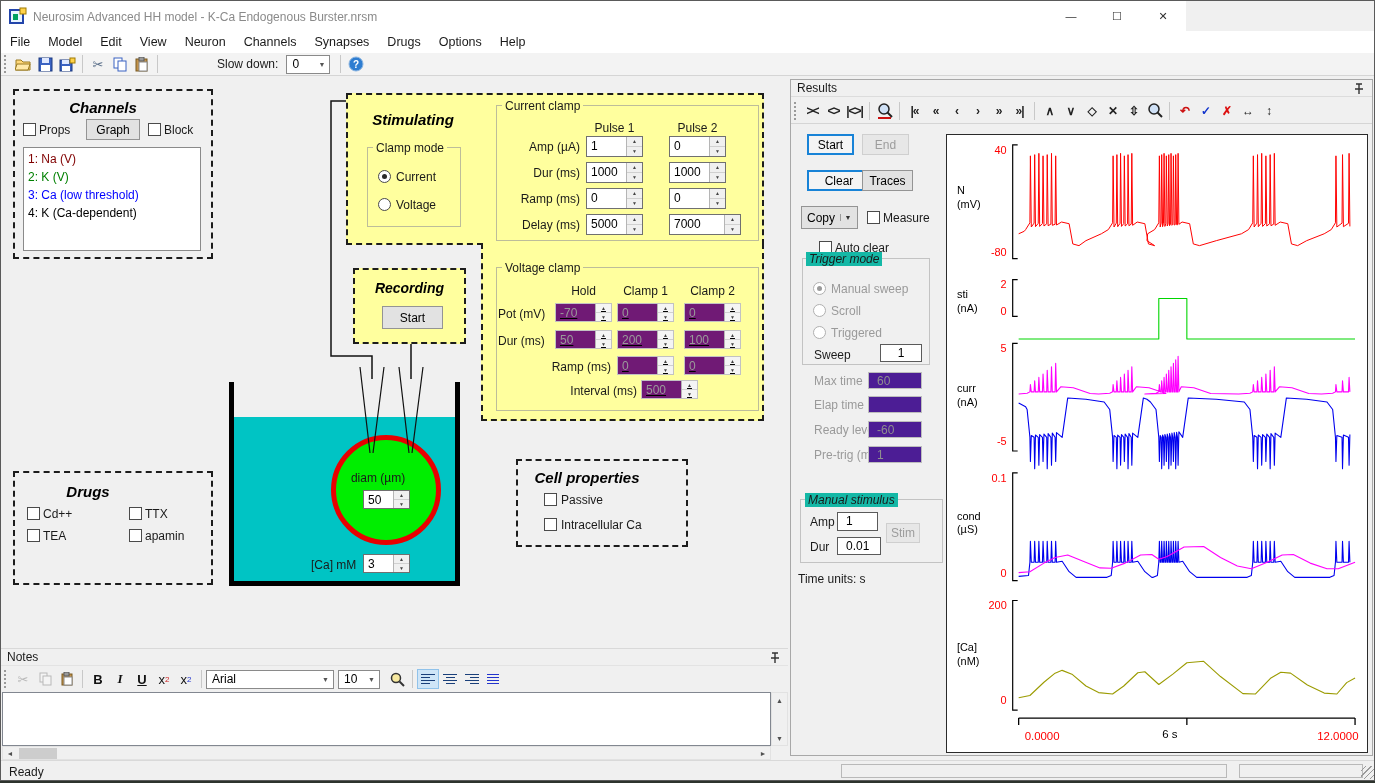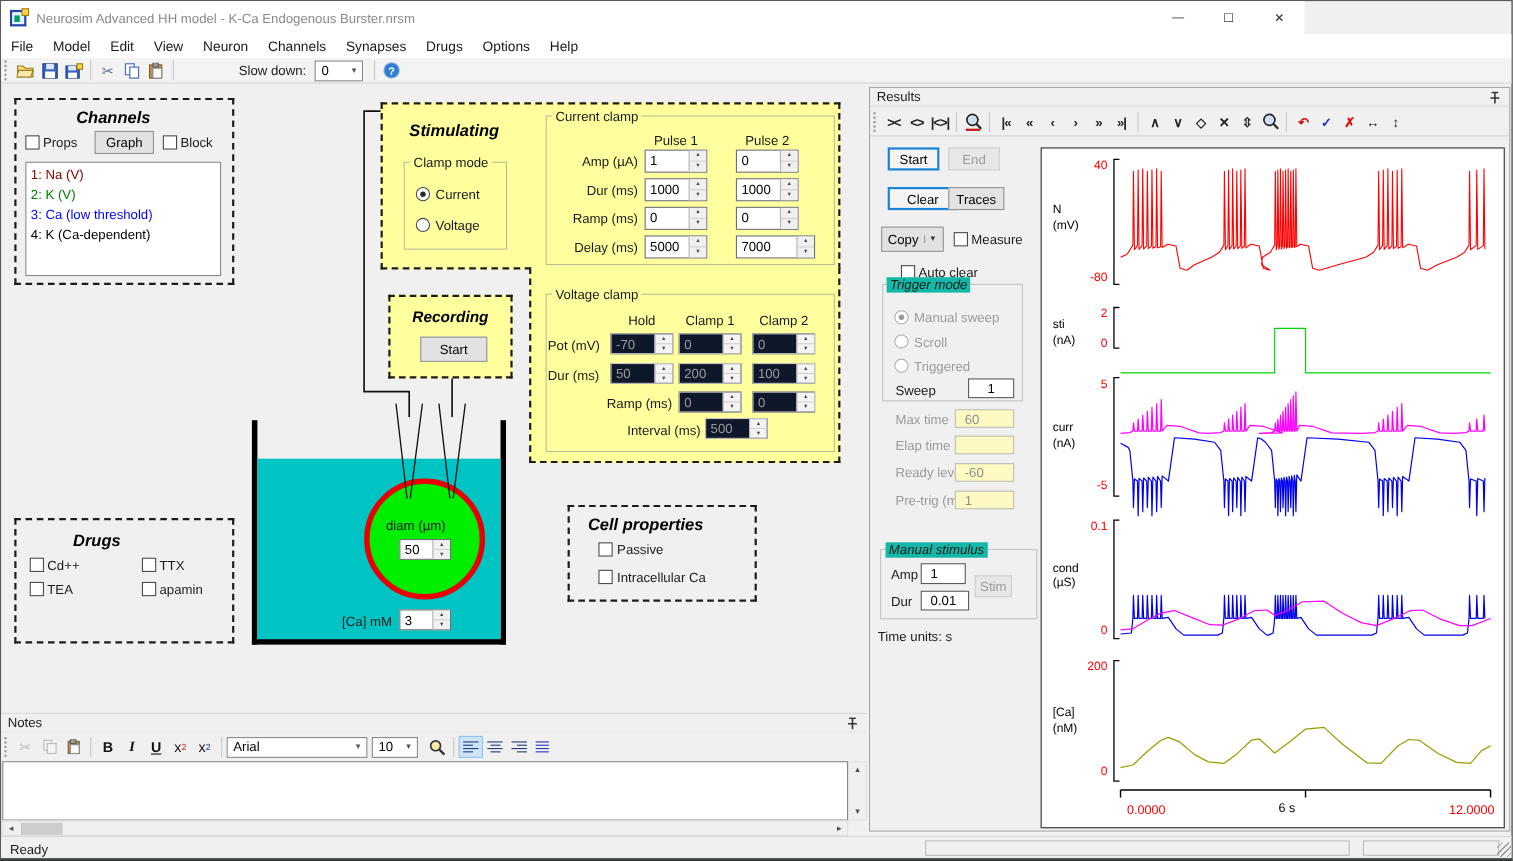--- a/index.html
+++ b/index.html
@@ -32,26 +32,26 @@
   .radio.dis { border-color:#b0b0b0; }
   .radio.dis.sel::after { background:#9a9a9a; }
   .btn { position:absolute; background:#e2e2e2; border:1px solid #949494; font-size:12px; color:#000; display:flex; align-items:center; justify-content:center; }
   .btn.focus { border:2px solid #1883d7; background:#f4f4f4; }
   .btn.dis { background:#e7e7e7; border-color:#cfcfcf; color:#9c9c9c; }
   .spin { position:absolute; background:#fff; border:1px solid #707070; display:flex; font-size:12px; }
   .spin .sv { flex:1; padding:2px 4px; color:#000; }
   .spin .sb { width:16px; display:flex; flex-direction:column; border-left:1px solid #b5b5b5; background:#f0f0f0; }
   .spin .sb i { flex:1; font-style:normal; font-size:5px; line-height:8px; text-align:center; color:#444; }
   .spin .sb i:first-child { border-bottom:1px solid #d0d0d0; }
-  .spin.dis { background:#0f172a; border-color:#c2c2c2; }
+  .spin.dis { background:#701a75; border-color:#c2c2c2;text-decoration:underline; }
   .spin.dis .sv { color:#9a9a9a; }
   .spin.dis .sb { background:#f4f4f4; }
   .lst { position:absolute; background:#fff; border:1px solid #8a8a8a; font-size:12px; padding:2px 0; }
   .lst div { padding:1px 4px; line-height:16px; }
-  .fbox { position:absolute; background:#fef9c3; border:1px solid #bdbdbd; font-size:12px; color:#8f8f8f; padding:1px 0 0 8px; }
+  .fbox { position:absolute; background:#4c1d95; border:1px solid #bdbdbd; font-size:12px; color:#8f8f8f; padding:1px 0 0 8px; }
   .fbox.en { background:#fff; border-color:#5a5a5a; color:#000; text-align:center; padding-left:0; }
   .fbox.wh { background:#fff; border-color:#5a5a5a; color:#000; }
   .results-panel { left:789px; top:78px; width:583px; height:677px; background:#f0f0f0; border:1px solid #a8a8a8; }
   .res-header { position:absolute; left:0; top:0; width:100%; height:17px; border-bottom:1px solid #dcdcdc; font-size:12px; color:#1a1a1a; padding:1px 6px; }
   .res-toolbar { position:absolute; left:0; top:18px; width:100%; height:26px; border-bottom:1px solid #d5d5d5; display:flex; align-items:center; }
   .ri { min-width:21px; height:19px; display:flex; align-items:center; justify-content:center; font-size:12px; font-weight:bold; letter-spacing:-1px; color:#222; position:relative; }
   .chart { left:945px; top:133px; width:422px; height:619px; background:#fff; border:1px solid #2a2a2a; }
   .notes-header { left:0; top:647px; width:787px; height:18px; background:#f0f0f0; border-top:1px solid #d9d9d9; border-bottom:1px solid #e3e3e3; font-size:12px; padding:1px 6px; color:#1a1a1a; }
   .notes-toolbar { left:0; top:665px; width:787px; height:26px; background:#f0f0f0; display:flex; align-items:center; }
   .fmt { width:22px; height:20px; display:flex; align-items:center; justify-content:center; font-size:13px; color:#111; }

